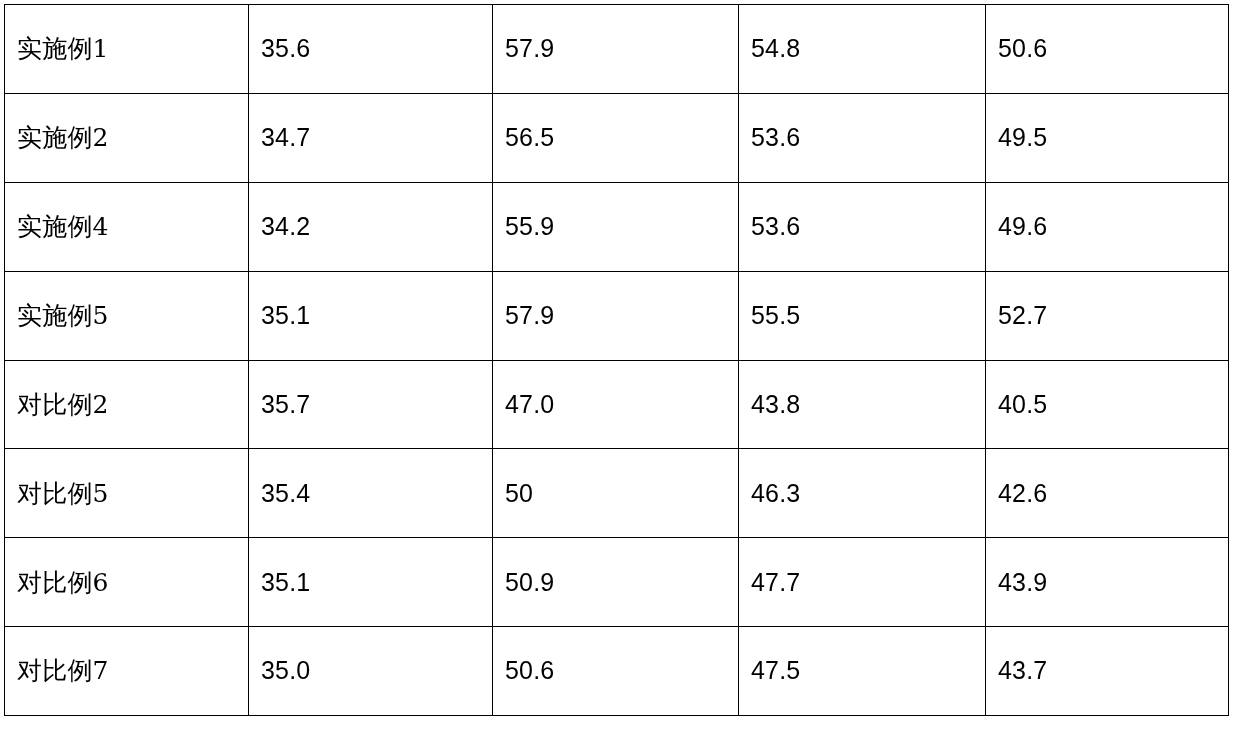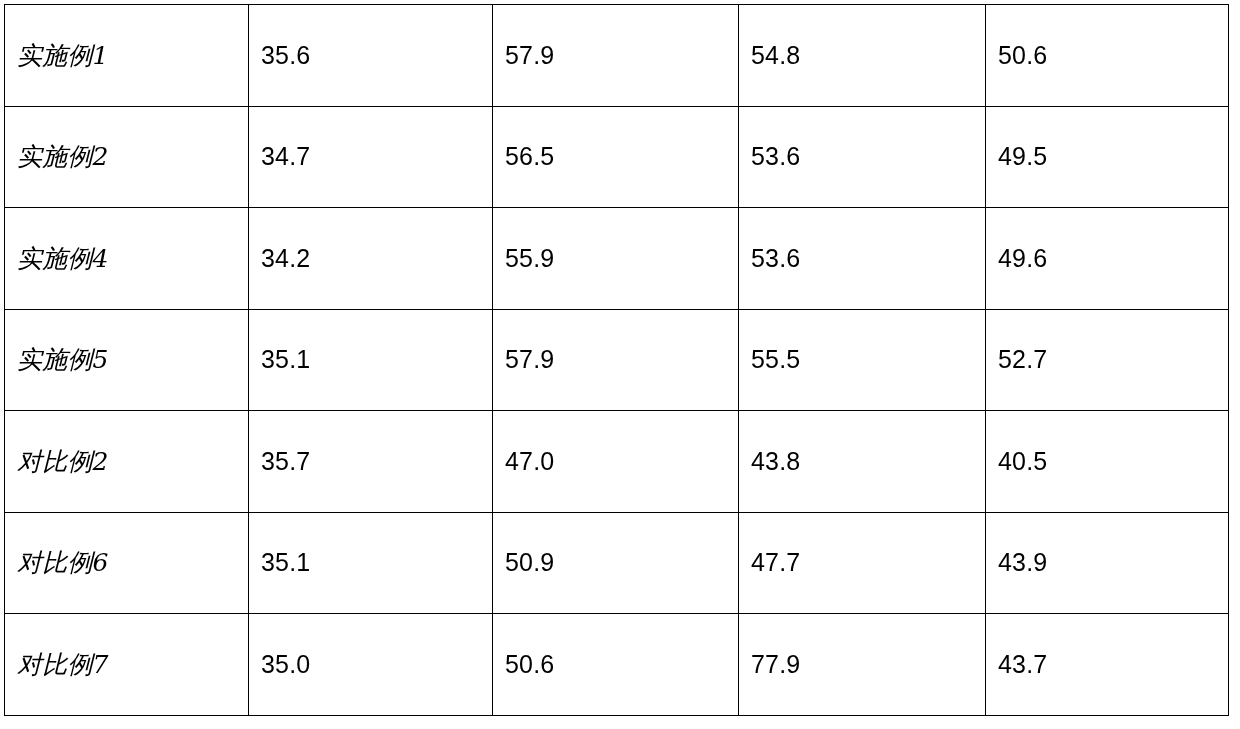--- a/index.html
+++ b/index.html
@@ -45,21 +45,21 @@
   }
 
   table#data-table tr { height: 59.33px; }
 
   .col-label { width: 244px; }
   .col-v1    { width: 244px; }
   .col-v2    { width: 246px; }
   .col-v3    { width: 247px; }
   .col-v4    { width: 243px; }
 
-  .cell-label { font-family: "DejaVu Serif", "Liberation Serif", serif; font-style: italic; }
+  .cell-label { font-family: "DejaVu Serif", "Liberation Serif", serif; }
   .cell-value { font-family: Liberation Sans, sans-serif; }
 </style>
 </head>
 <body>
 
 <div id="doc-table-wrap">
   <table id="data-table">
     <colgroup>
       <col class="col-label">
       <col class="col-v1">
@@ -97,28 +97,35 @@
           <td class="cell-value">52.7</td>
         </tr>
         <tr>
           <td class="cell-label">对比例2</td>
           <td class="cell-value">35.7</td>
           <td class="cell-value">47.0</td>
           <td class="cell-value">43.8</td>
           <td class="cell-value">40.5</td>
         </tr>
         <tr>
+          <td class="cell-label">对比例5</td>
+          <td class="cell-value">35.4</td>
+          <td class="cell-value">50</td>
+          <td class="cell-value">46.3</td>
+          <td class="cell-value">42.6</td>
+        </tr>
+        <tr>
           <td class="cell-label">对比例6</td>
           <td class="cell-value">35.1</td>
           <td class="cell-value">50.9</td>
           <td class="cell-value">47.7</td>
           <td class="cell-value">43.9</td>
         </tr>
         <tr>
           <td class="cell-label">对比例7</td>
           <td class="cell-value">35.0</td>
           <td class="cell-value">50.6</td>
-          <td class="cell-value">77.9</td>
+          <td class="cell-value">47.5</td>
           <td class="cell-value">43.7</td>
         </tr>
       </tbody>
   </table>
 </div>
 
 </body></html>

